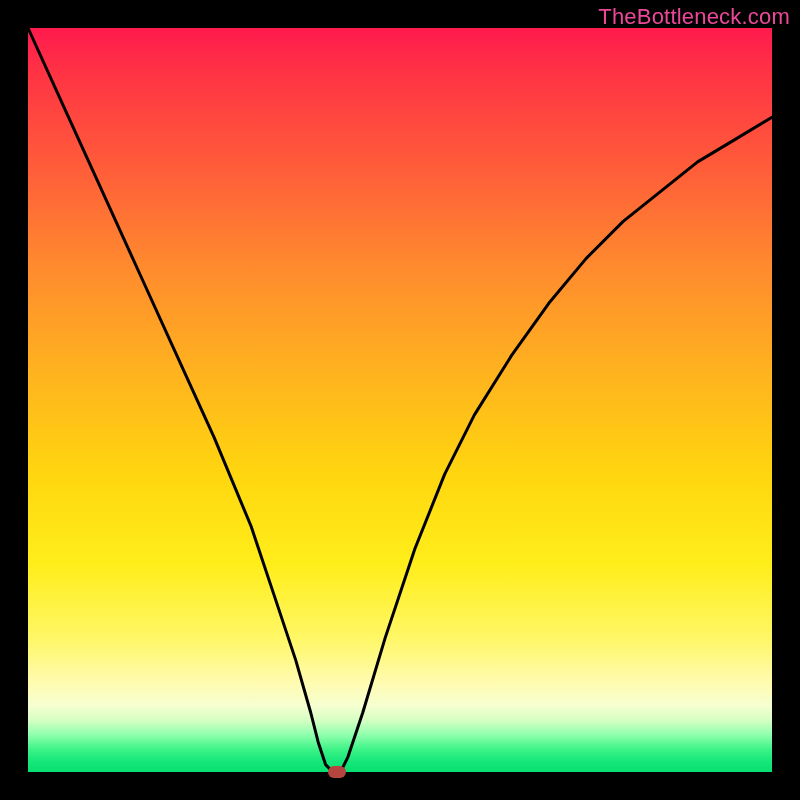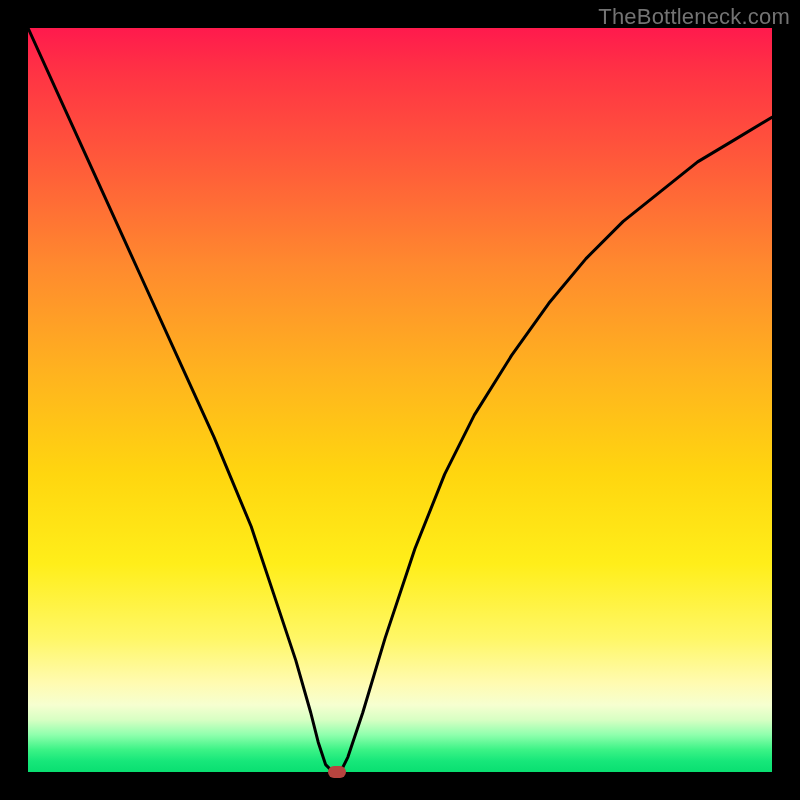--- a/index.html
+++ b/index.html
@@ -51,21 +51,21 @@
     width: 18px;
     height: 12px;
     border-radius: 6px;
     background: #b6443f;
     transform: translate(-50%, -50%);
   }
   .watermark {
     position: absolute;
     top: 4px;
     right: 10px;
-    color: #737373;
+    color: #ec4899;
     font-size: 22px;
     letter-spacing: 0.2px;
     user-select: none;
   }
 </style>
 </head>
 <body>
 
 <div class="frame">
   <div class="watermark">TheBottleneck.com</div>

